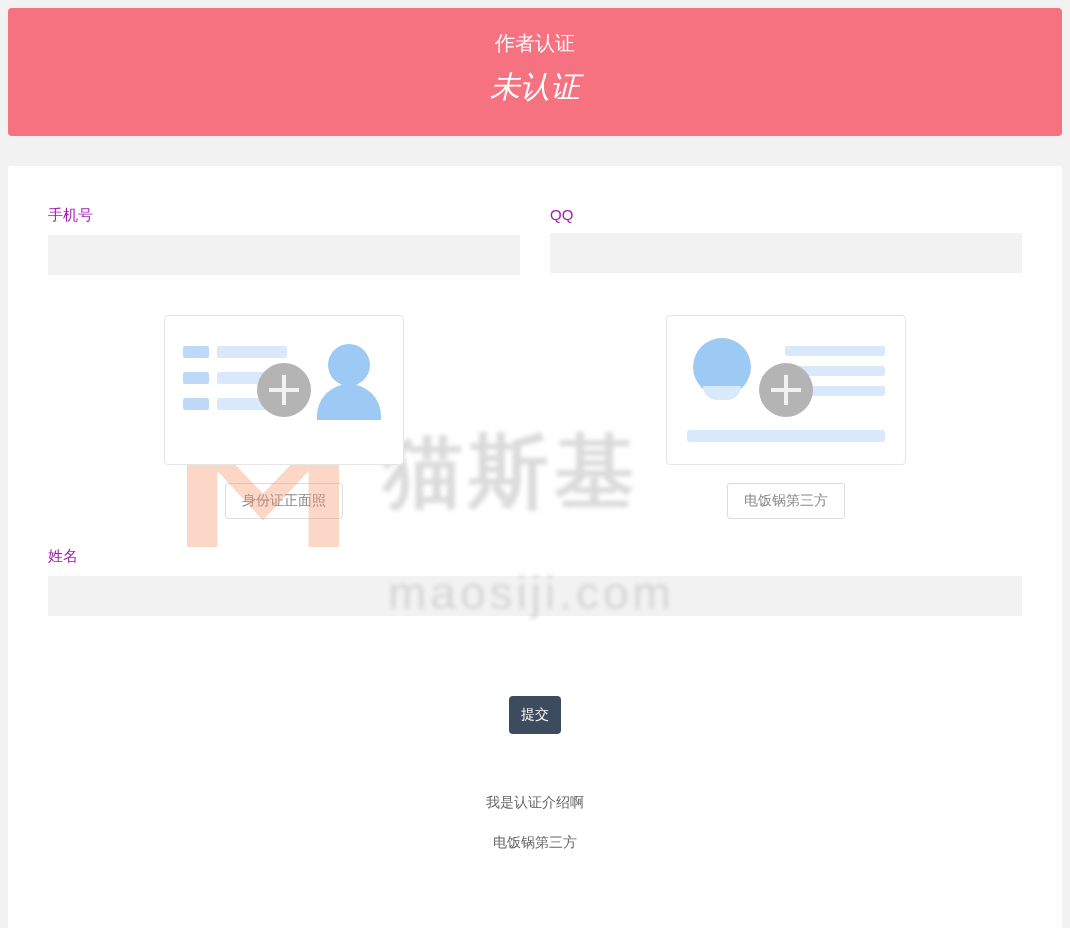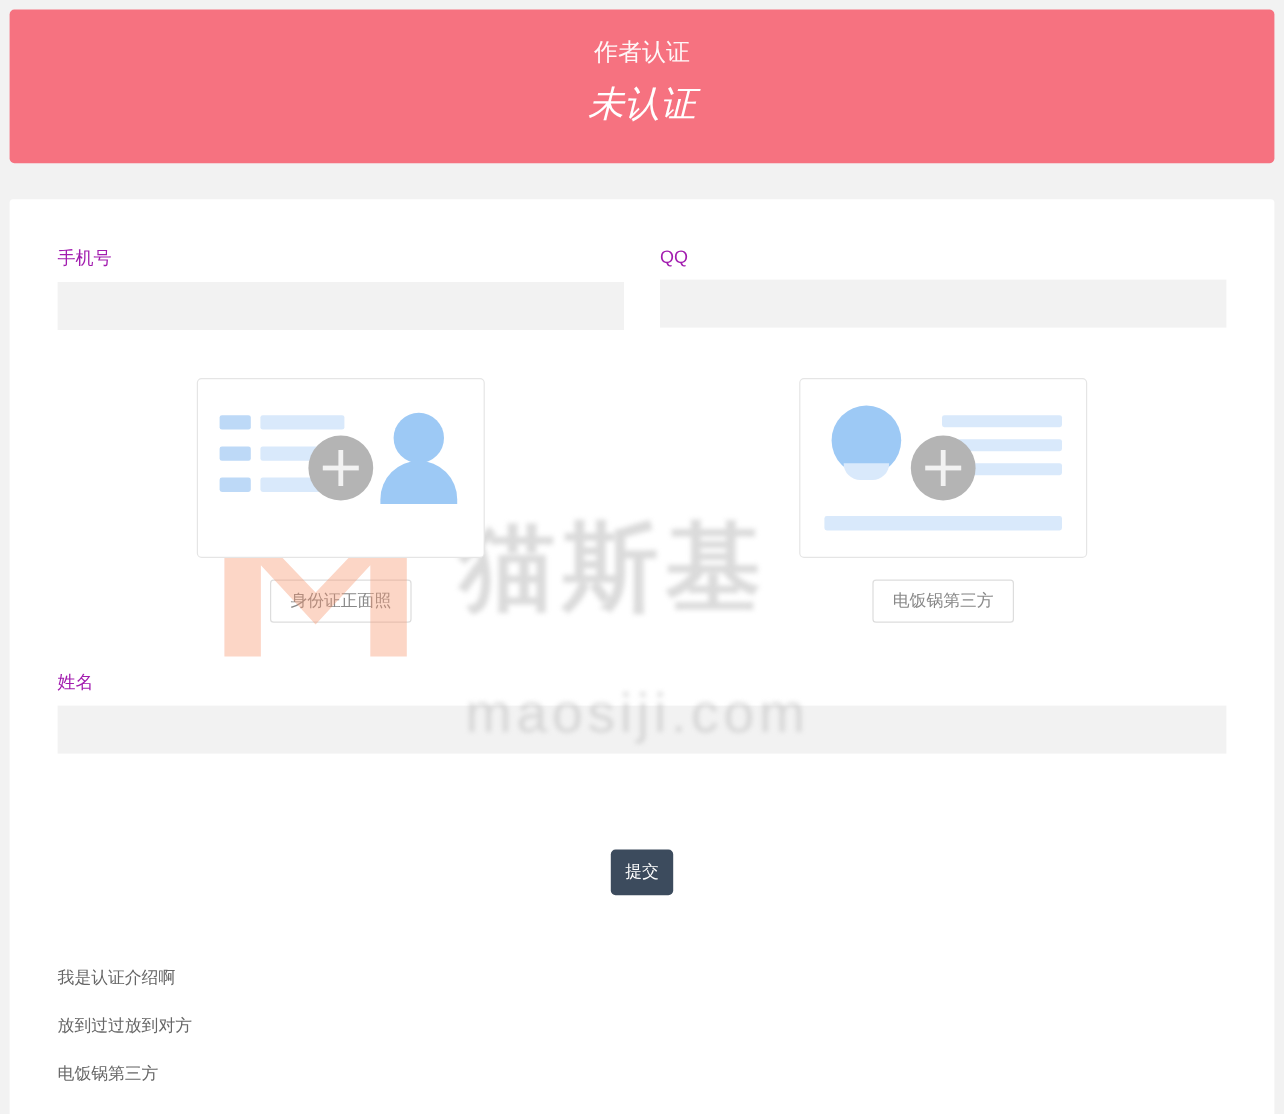--- a/index.html
+++ b/index.html
@@ -160,41 +160,41 @@
   .upload-btn {
     margin-top: 18px;
     background: #fff;
     border: 1px solid #ddd;
     border-radius: 3px;
     padding: 8px 16px;
     font-size: 14px;
     color: #888;
     cursor: pointer;
   }
-  .row2 { margin-top: 40px; }
+  .row2 { margin-top: 28px; }
   .submit-wrap {
     display: flex;
     justify-content: center;
     margin-top: 80px;
   }
   .submit {
     background: #3c4b5d;
     color: #fff;
     border: none;
     border-radius: 4px;
     padding: 10px 12px;
     font-size: 14px;
     cursor: pointer;
   }
   .notes {
     margin-top: 60px;
     color: #666;
     font-size: 14px;
   }
-  .notes p { margin-bottom: 22px; }
+  .notes p { margin-bottom: 22px; text-align: center; }
   .watermark {
     position: absolute;
     left: 160px;
     top: 210px;
     pointer-events: none;
     opacity: 0.55;
     user-select: none;
   }
   .watermark .logo {
     display: inline-block;
@@ -296,17 +296,16 @@
       <input type="text" value="" style="">
     </div>
   </div>
 
   <div class="submit-wrap">
     <button class="submit">提交</button>
   </div>
 
   <div class="notes">
     <p>我是认证介绍啊</p>
-    <p>放到过过放到对方</p>
     <p>电饭锅第三方</p>
   </div>
 
 </div>
 
 </body></html>

